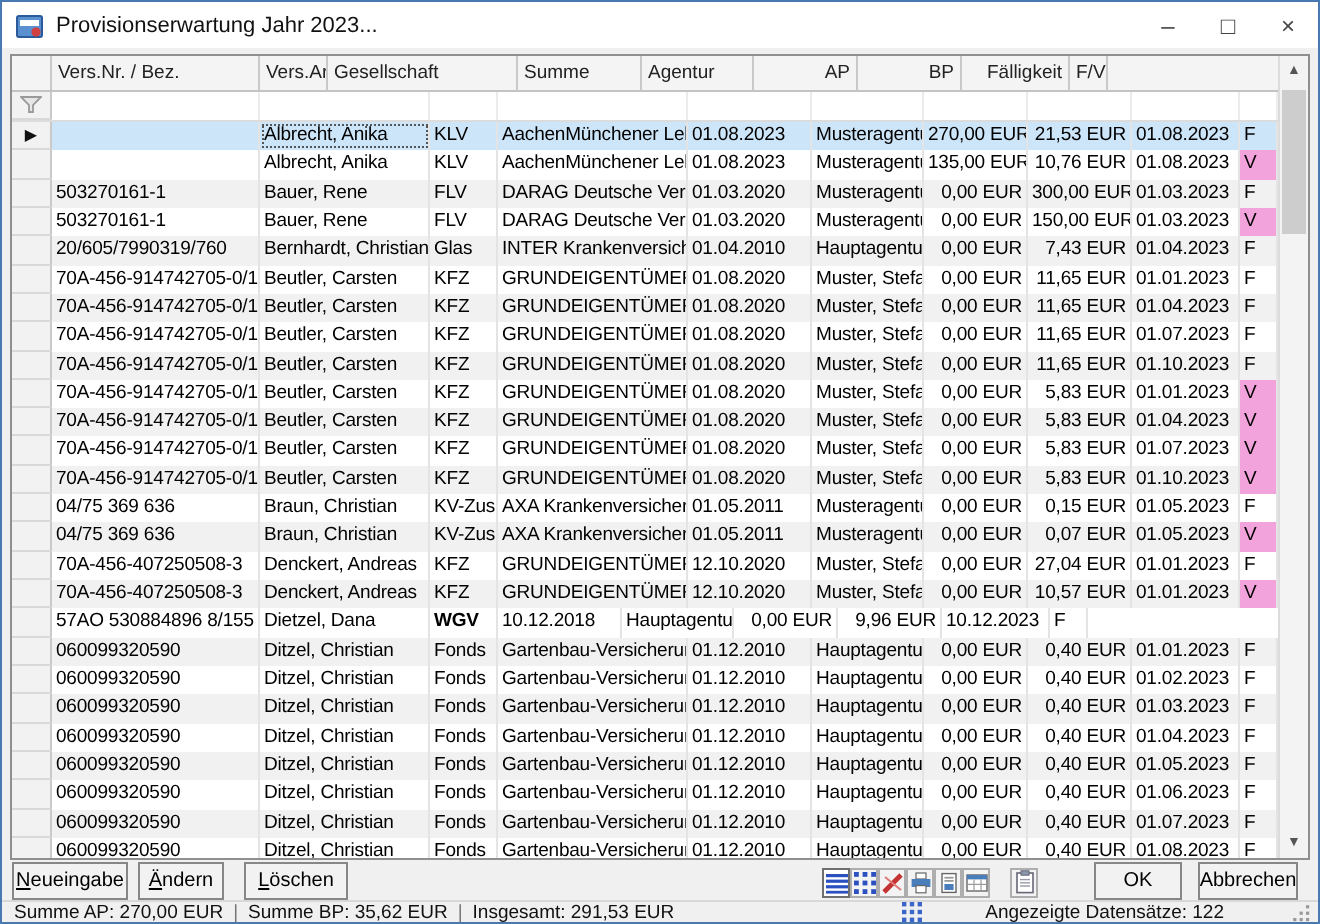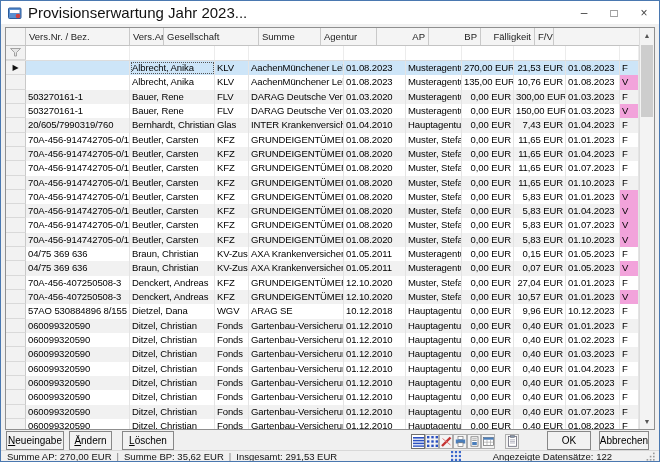--- a/index.html
+++ b/index.html
@@ -3,21 +3,21 @@
 <meta charset="utf-8">
 <style>
   html,body{margin:0;padding:0;background:#fff;}
   .window{position:relative;width:660px;height:462px;box-sizing:border-box;
     border:1px solid #4a78b0;background:#f0f0f0;overflow:hidden;
     font-family:"Liberation Sans",sans-serif;}
   
   .titlebar{position:absolute;left:0;top:0;right:0;height:23px;background:#fff;
     display:flex;align-items:center;}
   .app-icon{margin:0 6px 0 7px;flex:none;display:flex;}
-  .title{flex:1;font-size:15px;color:#111;white-space:nowrap;overflow:hidden;}
+  .title{flex:1;font-size:11px;color:#111;white-space:nowrap;overflow:hidden;}
   .winbtns{display:flex;height:100%;}
   .winbtn{width:30px;height:100%;display:flex;align-items:center;justify-content:center;
     font-size:12px;color:#444;}
   
   .grid{position:absolute;left:4px;top:26px;width:650px;height:403px;box-sizing:border-box;
     border:1px solid #8f8f8f;background:#fff;display:flex;}
   .grid-content{width:633px;flex:none;display:flex;flex-direction:column;overflow:hidden;}
   .hrow{display:flex;height:17px;flex:none;background:#f4f4f4;border-bottom:1px solid #c3c3c3;}
   .hcell{box-sizing:border-box;flex:none;border-right:1px solid #c9c9c9;font-size:9.5px;
     color:#222;padding:3px 3px 0 3px;white-space:nowrap;overflow:hidden;}
@@ -338,22 +338,21 @@
             <div class="cell" style="width: 56px;">Muster, Stefan</div>
             <div class="cell" style="width: 52px; text-align: right;">0,00 EUR</div>
             <div class="cell" style="width: 52px; text-align: right;">10,57 EUR</div>
             <div class="cell" style="width: 54px;">01.01.2023</div>
             <div class="cell pink" style="width: 19px;">V</div>
           </div>
           <div class="row">
             <div class="rowhdr"></div>
             <div class="cell" style="width: 104px;">57AO 530884896 8/155</div>
             <div class="cell" style="width: 85px;">Dietzel, Dana</div>
-            <div class="cell" style="width: 34px;">WGV</div>
-            <div class="cell" style="width: 95px;">ARAG SE</div>
+            <div class="cell" style="width: 34px; font-weight: bold;">WGV</div>
             <div class="cell" style="width: 62px;">10.12.2018</div>
             <div class="cell" style="width: 56px;">Hauptagentur,</div>
             <div class="cell" style="width: 52px; text-align: right;">0,00 EUR</div>
             <div class="cell" style="width: 52px; text-align: right;">9,96 EUR</div>
             <div class="cell" style="width: 54px;">10.12.2023</div>
             <div class="cell" style="width: 19px;">F</div>
           </div>
           <div class="row alt">
             <div class="rowhdr"></div>
             <div class="cell" style="width: 104px;">060099320590</div>

